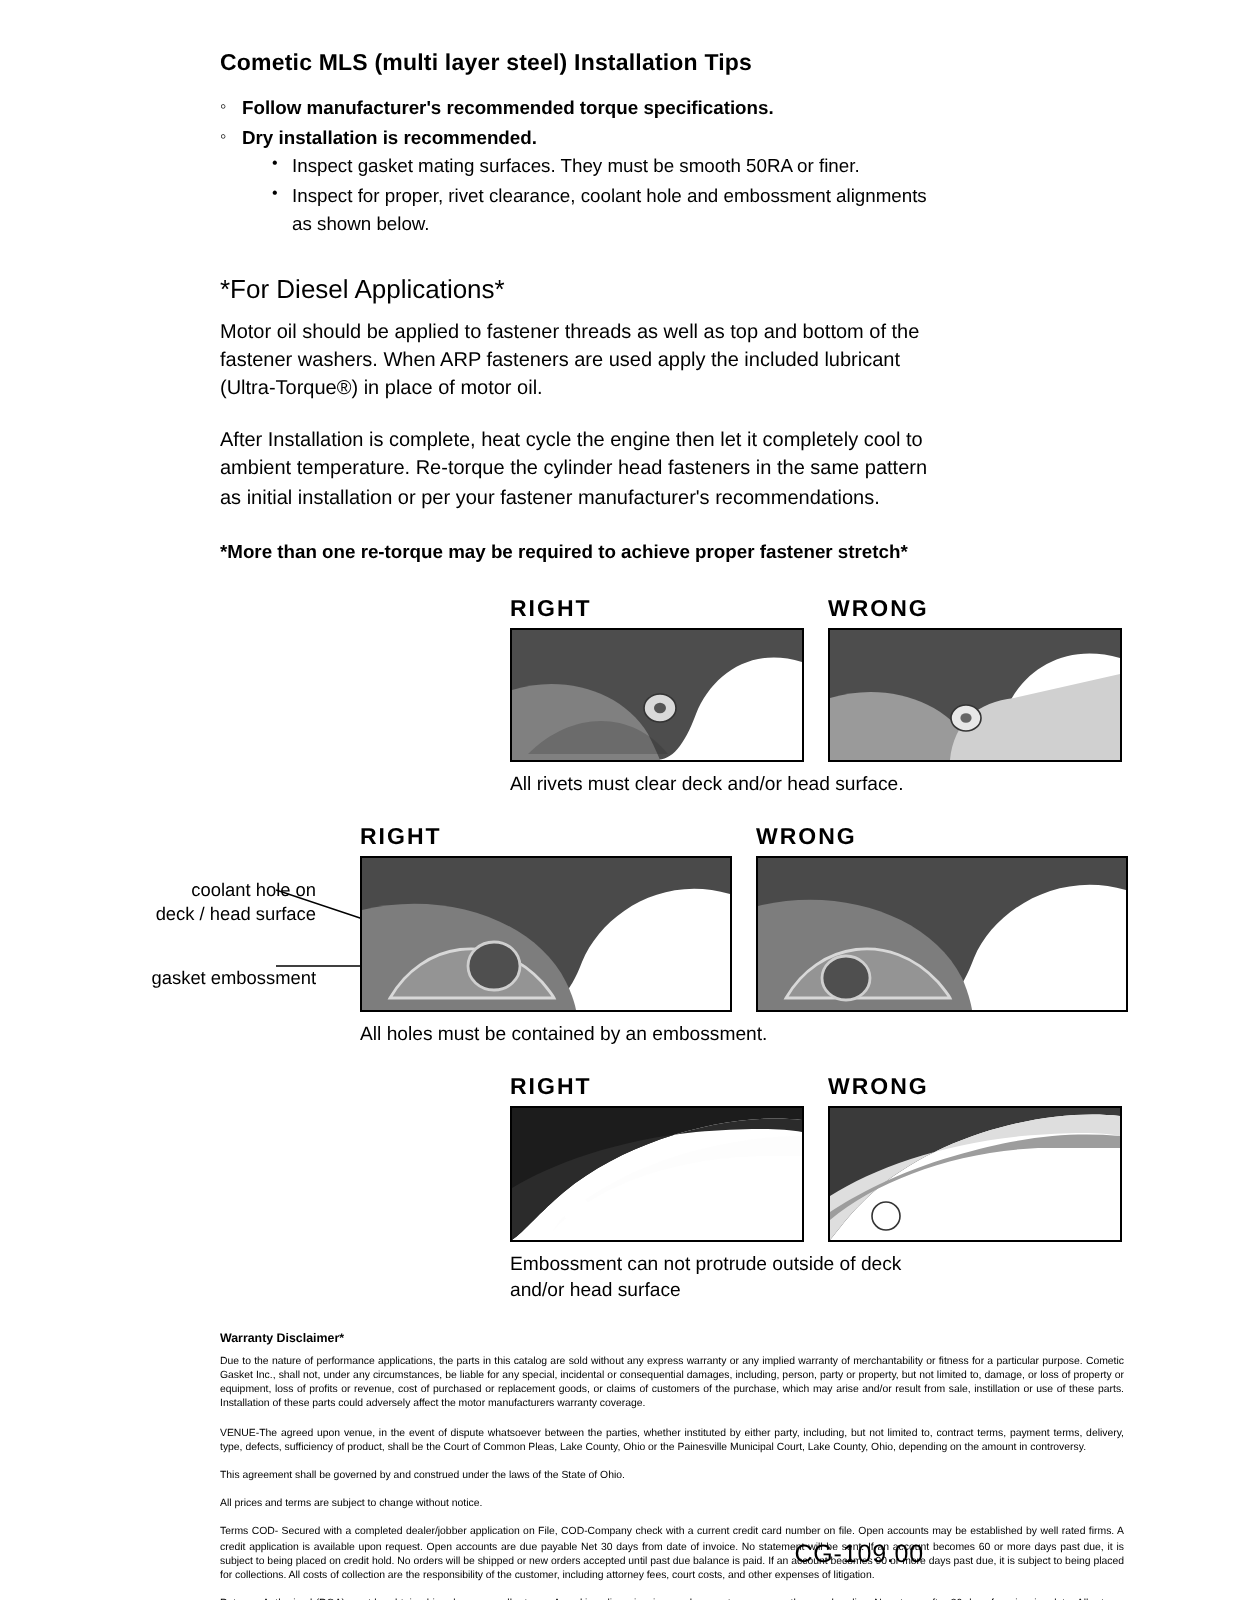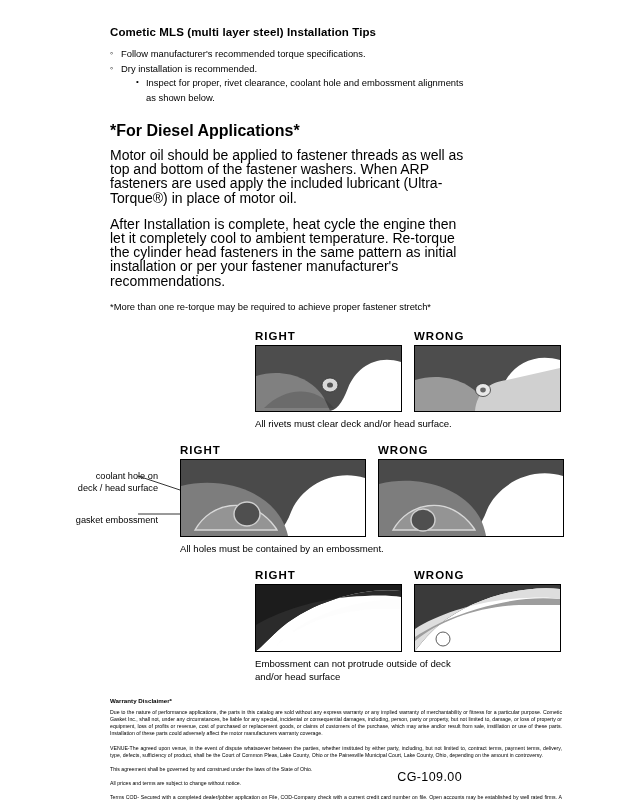--- a/index.html
+++ b/index.html
@@ -31,20 +31,21 @@
   ul.bullets {
     list-style: none;
     margin: 0 0 0 70px;
     padding: 0;
   }
   ul.bullets > li {
     font-size: 9.4px;
     line-height: 14.5px;
     position: relative;
     padding-left: 11px;
+    font-weight: bold;
   }
   ul.bullets > li::before {
     content: "\25E6";
     position: absolute;
     left: 0;
     top: -1px;
     font-size: 9px;
   }
   ul.subbullets {
     list-style: none;
@@ -58,34 +59,35 @@
     padding-left: 10px;
   }
   ul.subbullets > li::before {
     content: "\2022";
     position: absolute;
     left: 0;
     top: -1px;
     font-size: 8px;
   }
   h2.subtitle {
-    font-size: 16px;
-    font-weight: bold;
+    font-size: 13px;
+    font-weight: normal;
     margin: 17px 0 8px 70px;
   }
   p.para {
-    font-size: 14px;
+    font-size: 10px;
     line-height: 14.2px;
     margin: 0 0 12px 70px;
     max-width: 440px;
   }
   p.note {
     font-size: 9.4px;
     line-height: 14px;
     margin: 0 0 0 70px;
+    font-weight: bold;
   }
 
   
   .figures {
     position: relative;
     margin-top: 16px;
     margin-left: 70px;
     width: 450px;
   }
   .fig-row {
@@ -159,20 +161,21 @@
 
 <div class="page">
 
   <h1 class="title">Cometic MLS (multi layer steel) Installation Tips</h1>
 
   <ul class="bullets">
     <li>Follow manufacturer's recommended torque specifications.</li>
     <li>Dry installation is recommended.</li>
   </ul>
   <ul class="subbullets" style="margin-left:83px;">
+    <li>Inspect gasket mating surfaces.  They must be smooth 50RA or finer.</li>
     <li>Inspect for proper, rivet clearance, coolant hole and embossment alignments as shown below.</li>
   </ul>
 
   <h2 class="subtitle">*For Diesel Applications*</h2>
   <p class="para">Motor oil should be applied to fastener threads as well as top and bottom of the fastener washers. When ARP fasteners are used apply the included lubricant (Ultra-Torque®) in place of motor oil.</p>
   <p class="para">After Installation is complete, heat cycle the engine then let it completely cool to ambient temperature. Re-torque the cylinder head fasteners in the same pattern as initial installation or per your fastener manufacturer's recommendations.</p>
   <p class="note">*More than one re-torque may be required to achieve proper fastener stretch*</p>
 
   <div class="figures">
 

